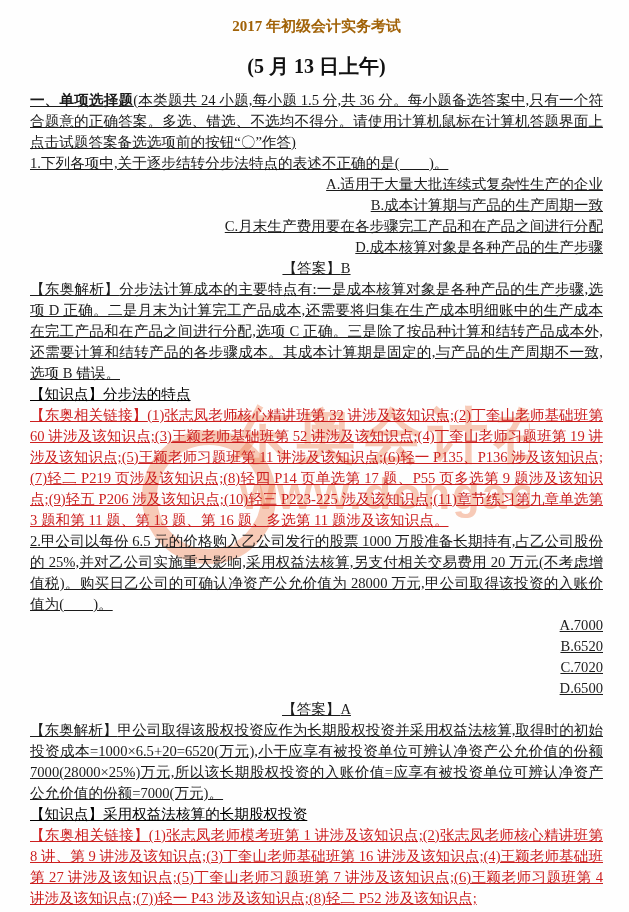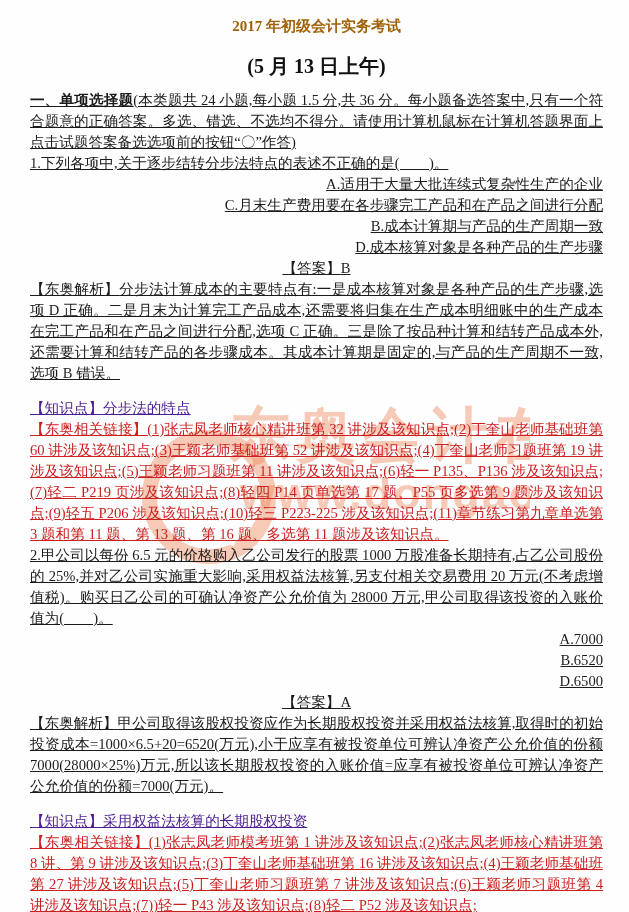--- a/index.html
+++ b/index.html
@@ -14,21 +14,21 @@
   .content{
     position:relative;z-index:1;
     padding:6px 26px 0 30px;
     font-size:14.6px;line-height:21px;
   }
   .title{margin:6px 0 0;text-align:center;font-size:15px;line-height:28px;font-weight:bold;color:#a16207;}
   .subtitle{margin:13px 0 11px;text-align:center;font-size:20px;line-height:26px;font-weight:bold;color:#111;}
   p{margin:0;text-align:justify;text-justify:inter-ideograph;text-decoration:underline;}
   .option{text-align:right;}
   .b{font-weight:bold;}
-  .knowledge{color:#4c1d95;margin-top:14px;}
+  .knowledge{color:#000000;}
   .links{color:#cc1f1f;}
   .answer-line{text-align:center;}
   
   .watermark{position:absolute;z-index:0;left:0;top:0;width:530px;height:912px;overflow:hidden;pointer-events:none;}
   .wm-ring{
     position:absolute;left:142px;top:430px;width:104px;height:104px;
     border:15px solid rgba(238,130,85,0.42);border-radius:50%;
   }
   .wm-ring-notch{
     position:absolute;left:196px;top:508px;width:46px;height:30px;background:rgba(254,254,254,0.9);
@@ -61,33 +61,34 @@
   <div class="content">
 
     <h1 class="title">2017 年初级会计实务考试</h1>
     <h2 class="subtitle">(5 月 13 日上午)</h2>
 
     <p class="intro"><span class="b">一、单项选择题</span><span>(本类题共 24 小题,每小题 1.5 分,共 36 分。每小题备选答案中,只有一个符合题意的正确答案。多选、错选、不选均不得分。请使用计算机鼠标在计算机答题界面上点击试题答案备选选项前的按钮“〇”作答)</span></p>
 
     <div class="question">
       <p class="stem">1.下列各项中,关于逐步结转分步法特点的表述不正确的是(　　)。</p>
       <p class="option">A.适用于大量大批连续式复杂性生产的企业</p>
+      <p class="option">B.成本计算期与产品的生产周期一致</p>
       <p class="option">C.月末生产费用要在各步骤完工产品和在产品之间进行分配</p>
-      <p class="option">B.成本计算期与产品的生产周期一致</p>
       <p class="option">D.成本核算对象是各种产品的生产步骤</p>
       <p class="answer-line"><span>【答案】</span><span>B</span></p>
       <p class="analysis"><span>【东奥解析】</span><span>分步法计算成本的主要特点有:一是成本核算对象是各种产品的生产步骤,选项 D 正确。二是月末为计算完工产品成本,还需要将归集在生产成本明细账中的生产成本在完工产品和在产品之间进行分配,选项 C 正确。三是除了按品种计算和结转产品成本外,还需要计算和结转产品的各步骤成本。其成本计算期是固定的,与产品的生产周期不一致,选项 B 错误。</span></p>
       <p class="knowledge"><span>【知识点】</span><span>分步法的特点</span></p>
       <p class="links"><span>【东奥相关链接】</span><span>(1)张志凤老师核心精讲班第 32 讲涉及该知识点;(2)丁奎山老师基础班第 60 讲涉及该知识点;(3)王颖老师基础班第 52 讲涉及该知识点;(4)丁奎山老师习题班第 19 讲涉及该知识点;(5)王颖老师习题班第 11 讲涉及该知识点;(6)轻一 P135、P136 涉及该知识点;(7)轻二 P219 页涉及该知识点;(8)轻四 P14 页单选第 17 题、P55 页多选第 9 题涉及该知识点;(9)轻五 P206 涉及该知识点;(10)轻三 P223-225 涉及该知识点;(11)章节练习第九章单选第 3 题和第 11 题、第 13 题、第 16 题、多选第 11 题涉及该知识点。</span></p>
     </div>
 
     <div class="question">
       <p class="stem">2.甲公司以每份 6.5 元的价格购入乙公司发行的股票 1000 万股准备长期持有,占乙公司股份的 25%,并对乙公司实施重大影响,采用权益法核算,另支付相关交易费用 20 万元(不考虑增值税)。购买日乙公司的可确认净资产公允价值为 28000 万元,甲公司取得该投资的入账价值为(　　)。</p>
       <p class="option">A.7000</p>
       <p class="option">B.6520</p>
+      <p class="option">C.7020</p>
       <p class="option">D.6500</p>
       <p class="answer-line"><span>【答案】</span><span>A</span></p>
       <p class="analysis"><span>【东奥解析】</span><span>甲公司取得该股权投资应作为长期股权投资并采用权益法核算,取得时的初始投资成本=1000×6.5+20=6520(万元),小于应享有被投资单位可辨认净资产公允价值的份额 7000(28000×25%)万元,所以该长期股权投资的入账价值=应享有被投资单位可辨认净资产公允价值的份额=7000(万元)。</span></p>
       <p class="knowledge"><span>【知识点】</span><span>采用权益法核算的长期股权投资</span></p>
       <p class="links"><span>【东奥相关链接】</span><span>(1)张志凤老师模考班第 1 讲涉及该知识点;(2)张志凤老师核心精讲班第 8 讲、第 9 讲涉及该知识点;(3)丁奎山老师基础班第 16 讲涉及该知识点;(4)王颖老师基础班第 27 讲涉及该知识点;(5)丁奎山老师习题班第 7 讲涉及该知识点;(6)王颖老师习题班第 4 讲涉及该知识点;(7))轻一 P43 涉及该知识点;(8)轻二 P52 涉及该知识点;</span></p>
     </div>
 
   </div>
 </div>
 

